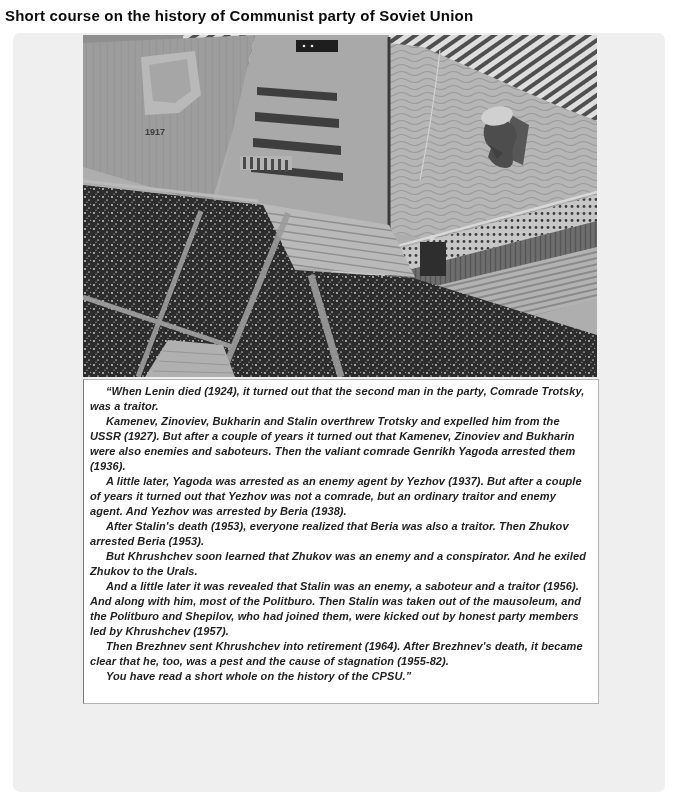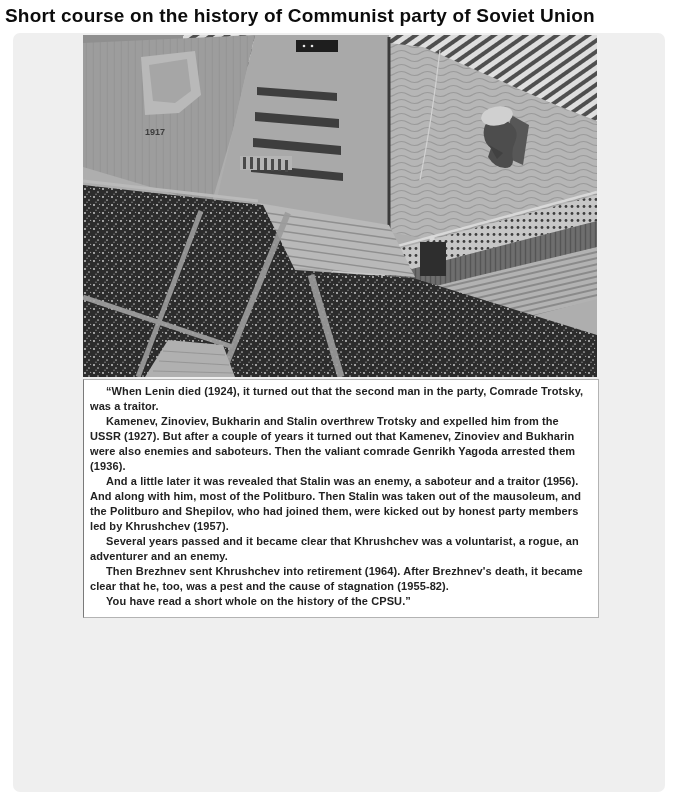--- a/index.html
+++ b/index.html
@@ -1,38 +1,39 @@
 <!DOCTYPE html>
 <html><head>
 <meta charset="utf-8">
 <style>
   html,body{margin:0;padding:0;}
   body{
     width:676px;height:800px;background:#ffffff;overflow:hidden;
     font-family:"Liberation Sans", sans-serif;
   }
   .page-title{
-    font-size:19px;font-weight:700;color:#0c0c0c;
+    font-size:15px;font-weight:700;color:#0c0c0c;
     padding:3px 0 0 5px;letter-spacing:0.2px;line-height:26px;
     white-space:nowrap;
   }
   .gray-panel{
     position:absolute;left:13px;top:33px;width:652px;height:759px;
     background:#efefef;border-radius:7px;
   }
   .content-col{
     position:absolute;left:70px;top:2px;width:516px;
   }
   .photo-frame{
     width:514px;height:342px;display:block;background:#aeaeae;
   }
   .text-panel{
     margin-top:2px;width:502px;background:#ffffff;
     border:1px solid #b3b3b3;border-left:1px solid #7a7a7a;
-    padding:4px 6px 8px 6px;
+    padding:4px 6px 19px 6px;
+    font-style:italic;
   }
   .text-panel p{
     margin:0;font-size:11px;line-height:15px;font-weight:700;
     color:#222222;text-indent:16px;letter-spacing:0.1px;
   }
 </style>
 </head>
 <body>
 
 <div class="page-title">Short course on the history of Communist party of Soviet Union</div>
@@ -157,20 +158,22 @@
       <g stroke="#969696" stroke-width="1.2">
         <line x1="80" y1="316" x2="142" y2="320"></line>
           <line x1="76" y1="326" x2="146" y2="330"></line>
         <line x1="70" y1="336" x2="150" y2="338"></line>
       </g>
     </svg>
 
     <div class="text-panel">
         <p>“When Lenin died (1924), it turned out that the second man in the party, Comrade Trotsky, was a traitor.</p>
         <p>Kamenev, Zinoviev, Bukharin and Stalin overthrew Trotsky and expelled him from the USSR (1927). But after a couple of years it turned out that Kamenev, Zinoviev and Bukharin were also enemies and saboteurs. Then the valiant comrade Genrikh Yagoda arrested them (1936).</p>
+        <p>A little later, Yagoda was arrested as an enemy agent by Yezhov (1937). But after a couple of years it turned out that Yezhov was not a comrade, but an ordinary traitor and enemy agent. And Yezhov was arrested by Beria (1938).</p>
+        <p>After Stalin's death (1953), everyone realized that Beria was also a traitor. Then Zhukov arrested Beria (1953).</p>
+        <p>But Khrushchev soon learned that Zhukov was an enemy and a conspirator. And he exiled Zhukov to the Urals.</p>
         <p>And a little later it was revealed that Stalin was an enemy, a saboteur and a traitor (1956). And along with him, most of the Politburo. Then Stalin was taken out of the mausoleum, and the Politburo and Shepilov, who had joined them, were kicked out by honest party members led by Khrushchev (1957).</p>
-        <p>Several years passed and it became clear that Khrushchev was a voluntarist, a rogue, an adventurer and an enemy.</p>
         <p>Then Brezhnev sent Khrushchev into retirement (1964). After Brezhnev's death, it became clear that he, too, was a pest and the cause of stagnation (1955-82).</p>
         <p>You have read a short whole on the history of the CPSU.”</p>
       </div>
 
   </div>
 </div>
 
 </body></html>

